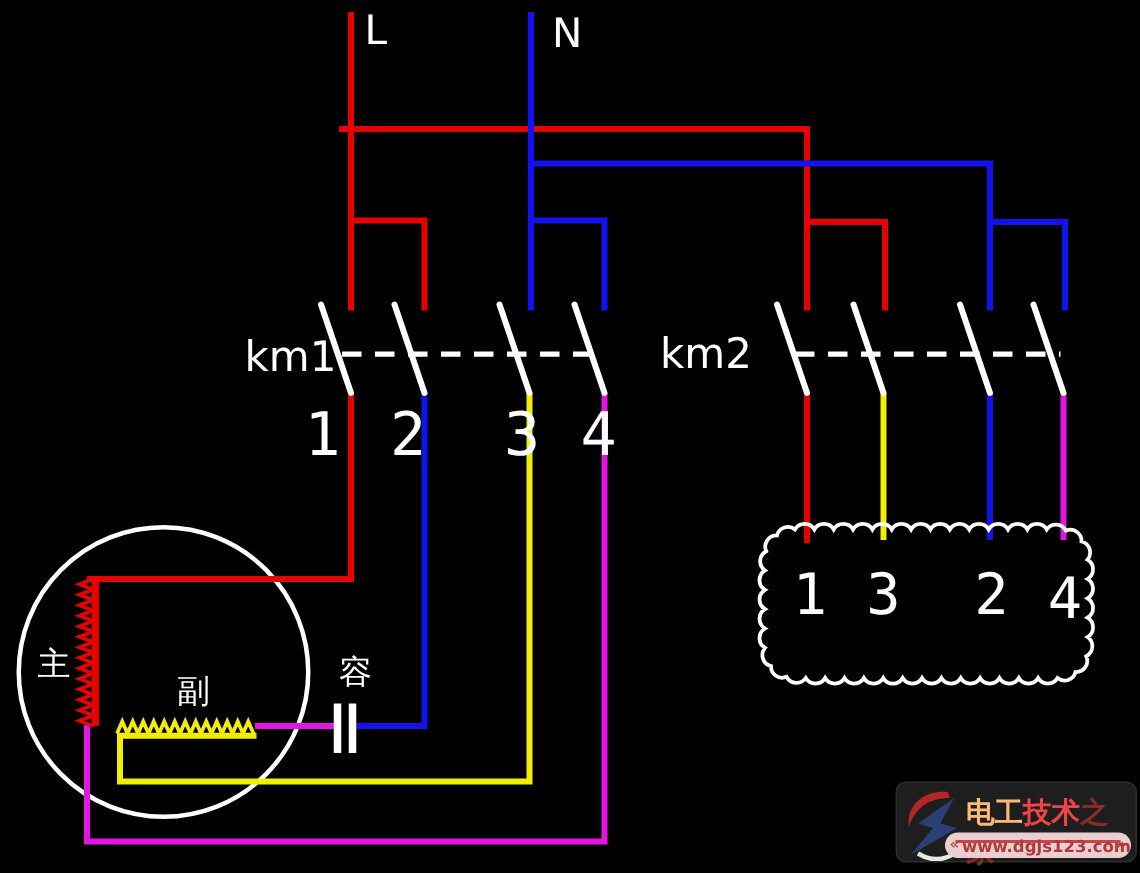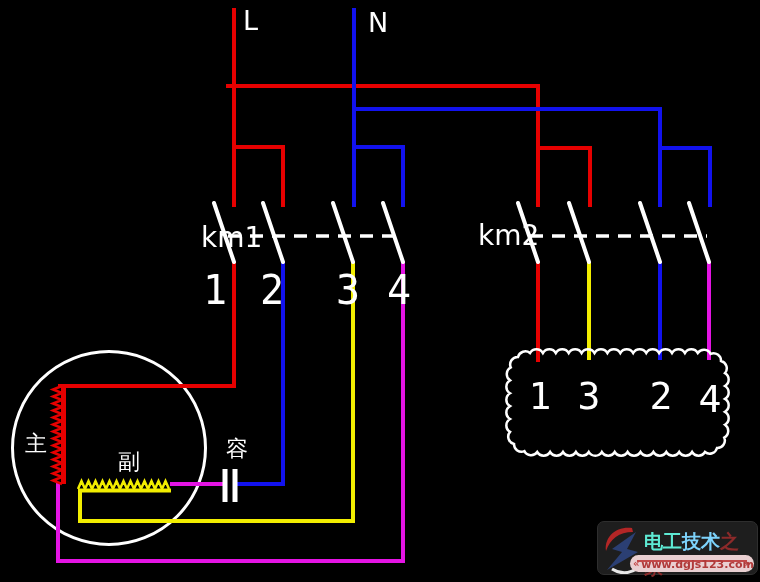--- a/index.html
+++ b/index.html
@@ -1,21 +1,21 @@
 <!DOCTYPE html>
 <html><head>
 <meta charset="utf-8">
 <style>
   html,body{margin:0;padding:0;background:#000;}
   .stage{position:relative;width:760px;height:582px;background:#000;overflow:hidden;
          font-family:"DejaVu Sans",sans-serif;}
   .stage svg.circuit{position:absolute;left:0;top:0;}
   .lbl{position:absolute;color:#fff;line-height:1;white-space:nowrap;}
   .phase-lbl{font-size:27px;}
-  .km-lbl{font-size:28px;margin-left:38px;}
+  .km-lbl{font-size:28px;}
   .cjk-lbl{font-size:22px;}
   .digit{position:absolute;color:#fff;line-height:1;font-size:40px;
          font-family:"DejaVu Sans Mono",monospace;transform:translateX(-50%);}
   .digit.sm{font-size:38px;}
   
   .badge{position:absolute;left:597px;top:521px;width:161px;height:54px;
          background:#1e1e1e;border:1px solid #2e2e2e;border-radius:7px;box-sizing:border-box;}
   .badge .brand{position:absolute;left:46px;top:7px;font-size:19px;font-weight:bold;letter-spacing:0;}
   .badge .pill{position:absolute;left:32px;top:33px;width:124px;height:17px;border-radius:9px;
                overflow:hidden;}
@@ -90,21 +90,21 @@
   <div class="lbl cjk-lbl" style="left:118px;top:451px;">副</div>
   <div class="lbl cjk-lbl" style="left:226px;top:438px;">容</div>
 
   <div class="badge" style="background: rgb(30, 30, 30);">
     <svg class="logo" width="44" height="50" viewBox="0 0 44 50">
       <path d="M32 4 C16 2 4 13 6 27 C10 15 19 8 33 8 Z" fill="#b32626"></path>
       <path d="M36 8 L12 25 L22 28 L7 46 L38 28 L27 25 Z" fill="#2b3f73"></path>
       <path d="M12 45 Q25 53 38 44" stroke="#e8e8e8" stroke-width="3" fill="none"></path>
     </svg>
     <div class="brand">
-      <span style="color:#5eead4">电工</span><span style="color:#7dd3fc">技术</span><span style="color:#8c2a2a">之家</span>
+      <span style="color:#fdba74">电工</span><span style="color:#ef4444">技术</span><span style="color:#8c2a2a">之家</span>
     </div>
     <div class="pill" id="wm-pill" style="background: rgb(233, 207, 209);">
       <span class="strike" id="wm-strike" style="background: rgb(194, 72, 72);"></span>
       <span class="chev" id="wm-chev-l" style="left: 3px; color: rgb(194, 72, 72);">«</span>
       <span class="chev" id="wm-chev-r" style="right: 3px; color: rgb(194, 72, 72);">»</span>
       <span class="url" id="wm-url" style="color: rgb(176, 58, 58);">www.dgjs123.com</span>
     </div>
   </div>
 
 </div>

